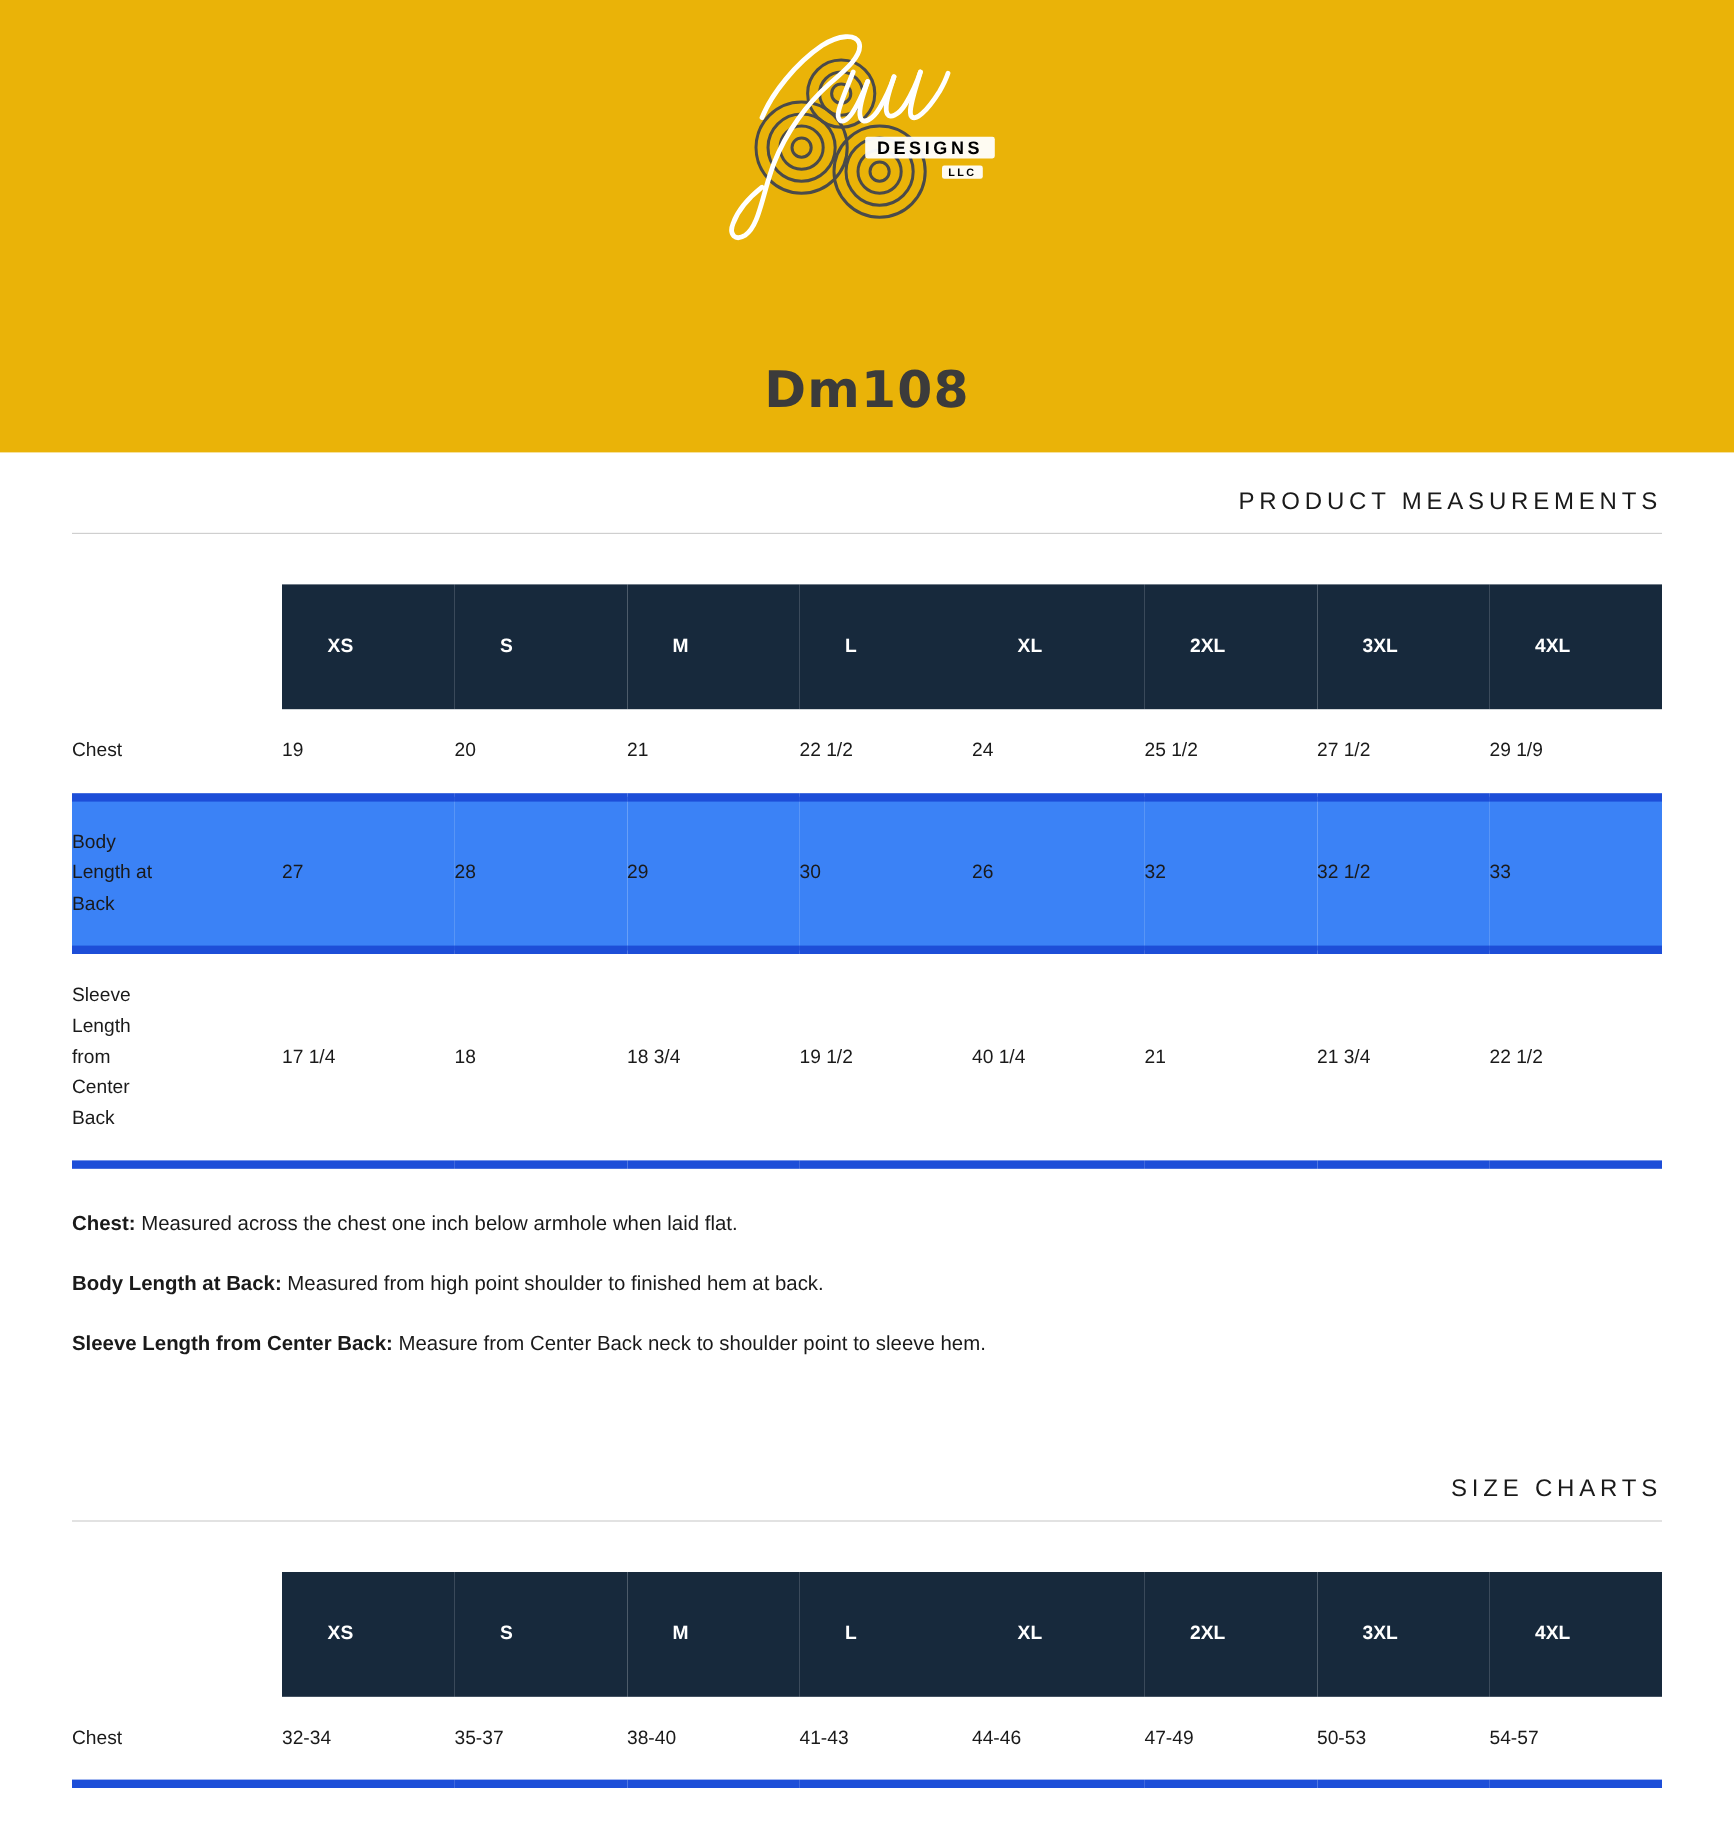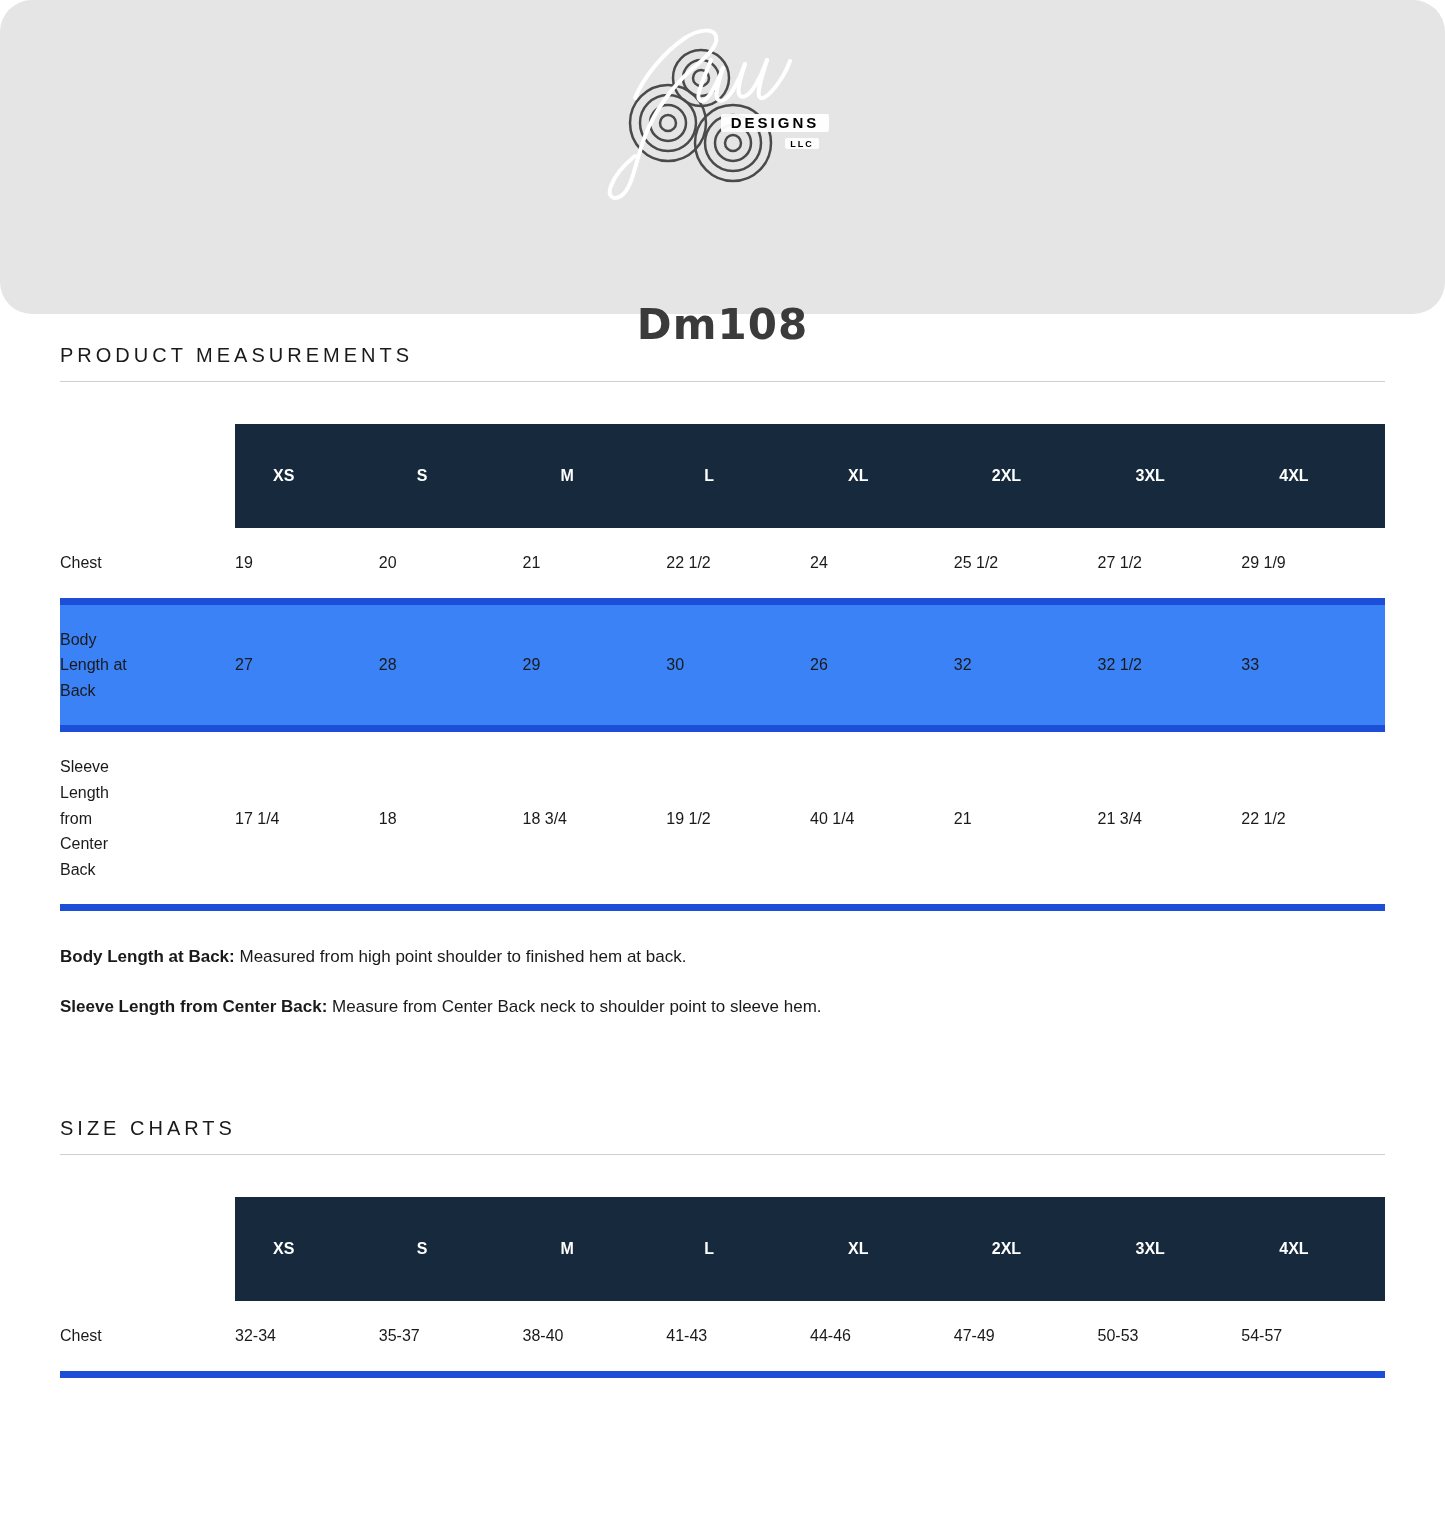--- a/index.html
+++ b/index.html
@@ -11,25 +11,24 @@
   body {
     width: 1445px;
     height: 1528px;
     font-family: "Liberation Sans", sans-serif;
     color: #111111;
     overflow: hidden;
   }
 
   
   .header {
-    background: #e5e5e5;
-    height: 314px;
+    background: #eab308;
+    height: 377px;
     width: 100%;
     position: relative;
-    border-radius: 32px;
   }
   .logo-wrap {
     position: absolute;
     left: 0;
     right: 0;
     top: 18px;
     height: 200px;
     display: flex;
     align-items: center;
     justify-content: center;
@@ -54,20 +53,21 @@
   }
   .section-title {
     font-size: 20px;
     letter-spacing: 4px;
     color: #1a1a1a;
     font-weight: 400;
     padding-top: 30px;
     padding-bottom: 14px;
     border-bottom: 1px solid #cfcfcf;
     margin-bottom: 42px;
+    text-align: right;
   }
   .section-title.second {
     padding-top: 72px;
   }
 
   table.sizetable {
     width: 100%;
     border-collapse: collapse;
     table-layout: fixed;
   }
@@ -213,20 +213,23 @@
         <td class="value">40 1/4</td>
         <td class="value">21</td>
         <td class="value">21 3/4</td>
         <td class="value">22 1/2</td>
       </tr>
     </tbody>
   </table>
 
   <div class="notes">
     <div class="note">
+      <b>Chest:</b><span> Measured across the chest one inch below armhole when laid flat.</span>
+    </div>
+    <div class="note">
       <b>Body Length at Back:</b><span> Measured from high point shoulder to finished hem at back.</span>
     </div>
     <div class="note">
       <b>Sleeve Length from Center Back:</b><span> Measure from Center Back neck to shoulder point to sleeve hem.</span>
     </div>
   </div>
 
   <div class="section-title second">SIZE CHARTS</div>
 
   <table class="sizetable">

